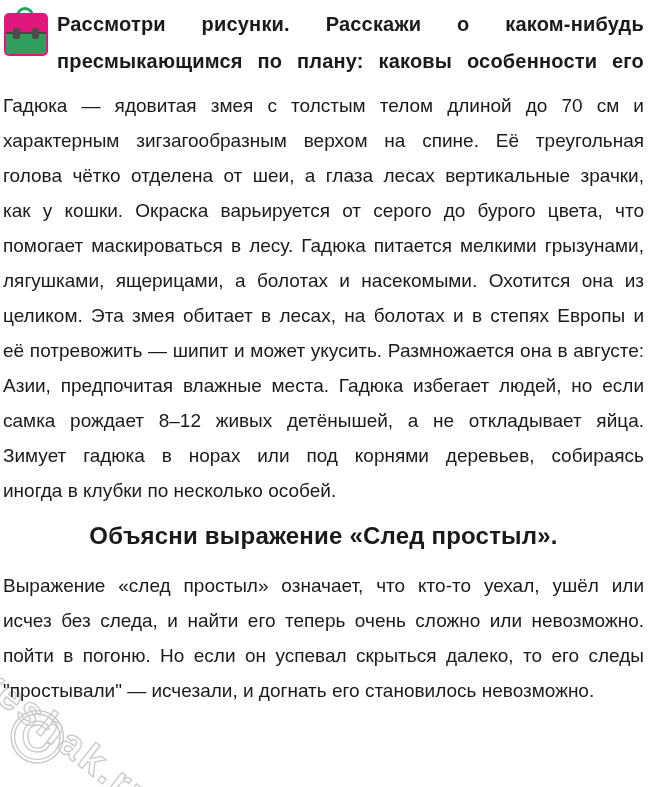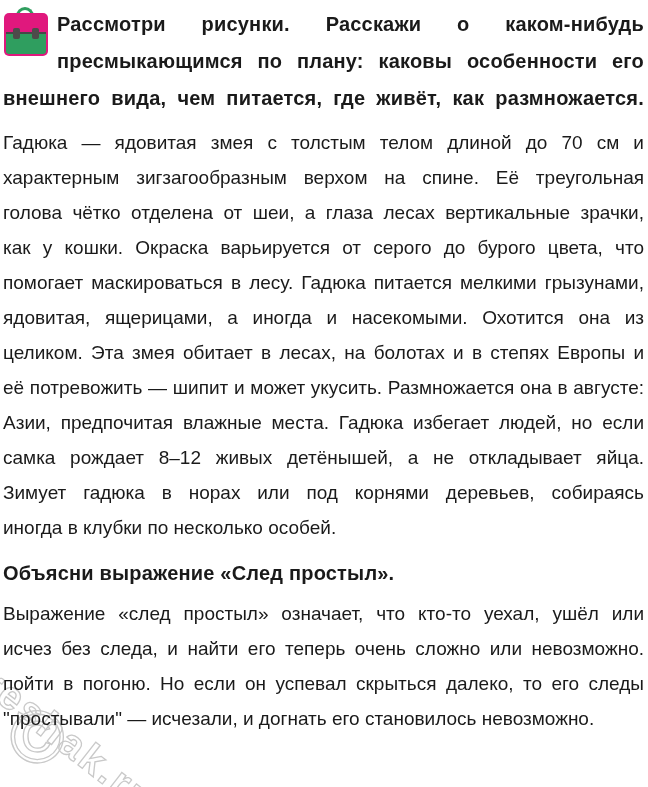--- a/index.html
+++ b/index.html
@@ -87,24 +87,25 @@
   
   .answer {
     font-size: 19px;
     line-height: 35px;
     clear: both;
   }
   .answer.first { margin-top: 8px; }
 
   .subheading {
     font-weight: bold;
-    font-size: 20px;
+    font-size: 24px;
     line-height: 28px;
-    margin: 14px 0 9px 0;
+    margin: 14px 0 18px 0;
     letter-spacing: 0.2px;
+    text-align: center;
   }
 
   
   .watermark-layer {
     position: absolute;
     inset: 0;
     z-index: 0;
     pointer-events: none;
   }
   .wm {
@@ -146,31 +147,30 @@
       <div class="bp-handle"></div>
       <div class="bp-body">
         <div class="bp-flap"></div>
         <div class="bp-buckle b1"></div>
         <div class="bp-buckle b2"></div>
       </div>
     </div>
     <div>
         <div class="line">Рассмотри рисунки. Расскажи о каком-нибудь</div>
         <div class="line">пресмыкающимся по плану: каковы особенности его</div>
-        <div class="line last">внешнего вида, чем питается, где живёт, как размножается.</div>
       </div>
   </div>
 
   <div class="answer first">
       <div class="line">Гадюка — ядовитая змея с толстым телом длиной до 70 см и</div>
       <div class="line">характерным зигзагообразным верхом на спине. Её треугольная</div>
       <div class="line">голова чётко отделена от шеи, а глаза лесах вертикальные зрачки,</div>
       <div class="line">как у кошки. Окраска варьируется от серого до бурого цвета, что</div>
       <div class="line">помогает маскироваться в лесу. Гадюка питается мелкими грызунами,</div>
-      <div class="line">ядовитая, ящерицами, а иногда и насекомыми. Охотится она из</div>
+      <div class="line">лягушками, ящерицами, а болотах и насекомыми. Охотится она из</div>
       <div class="line">целиком. Эта змея обитает в лесах, на болотах и в степях Европы и</div>
       <div class="line">её потревожить — шипит и может укусить. Размножается она в августе:</div>
       <div class="line">Азии, предпочитая влажные места. Гадюка избегает людей, но если</div>
       <div class="line">самка рождает 8–12 живых детёнышей, а не откладывает яйца.</div>
       <div class="line">Зимует гадюка в норах или под корнями деревьев, собираясь</div>
       <div class="line last">иногда в клубки по несколько особей.</div>
     </div>
 
   <div class="subheading">Объясни выражение «След простыл».</div>
 

